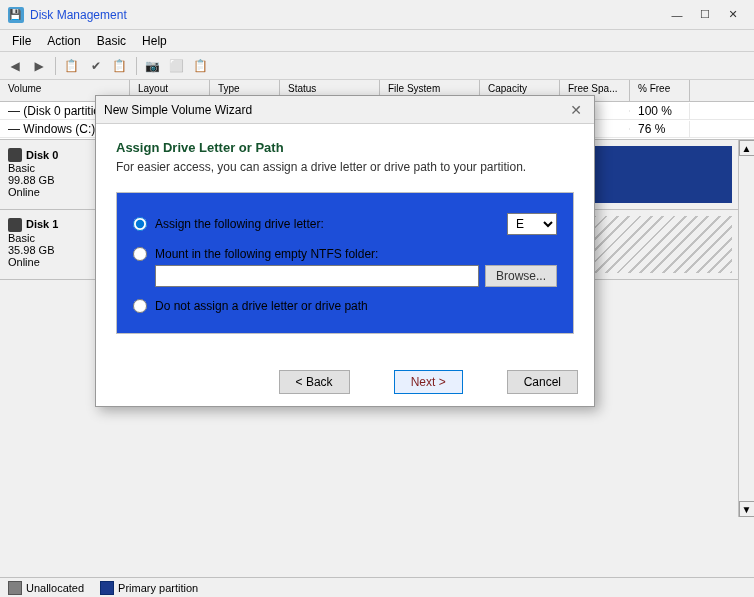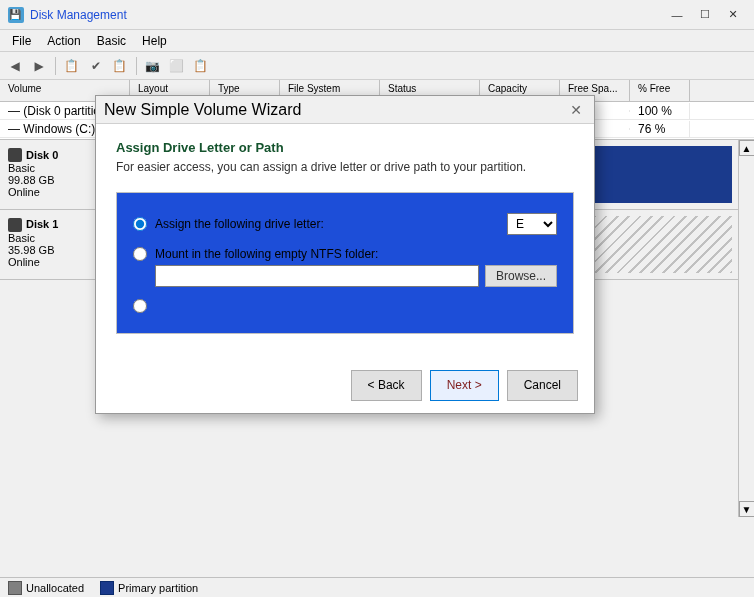--- a/index.html
+++ b/index.html
@@ -210,21 +210,21 @@
     .dialog-title-bar {
       background: #f0f0f0;
       height: 28px;
       display: flex;
       align-items: center;
       padding: 0 8px;
       border-bottom: 1px solid #d0d0d0;
     }
     .dialog-title {
       flex: 1;
-      font-size: 16px;
+      font-size: 12px;
       color: #000;
     }
     .dialog-close-btn {
       width: 20px;
       height: 18px;
       background: #f0f0f0;
       border: none;
       cursor: pointer;
       font-size: 14px;
       display: flex; align-items: center; justify-content: center;
@@ -304,27 +304,28 @@
       color: #333;
     }
 
     .dialog-footer {
       display: flex;
       justify-content: flex-end;
       gap: 8px;
       padding: 8px 16px 12px 16px;
     }
     .dialog-btn {
-      height: 31px;
+      height: 24px;
       padding: 0 16px;
       background: #e1e1e1;
       border: 1px solid #adadad;
       font-size: 12px;
       cursor: pointer;
       color: #000;
+      margin-left: 36px;
     }
     .dialog-btn.primary {
       background: #e8f0fe;
       border-color: #0078d7;
       color: #7f1d1d;
     }
 
     
     .unallocated-pattern {
       background: repeating-linear-gradient(
@@ -377,22 +378,22 @@
     <button class="toolbar-btn">📷</button>
     <button class="toolbar-btn">⬜</button>
     <button class="toolbar-btn">📋</button>
   </div>
 
   <div class="table-area">
     <div class="table-header">
       <div class="th" style="width:130px">Volume</div>
       <div class="th" style="width:80px">Layout</div>
       <div class="th" style="width:70px">Type</div>
+      <div class="th" style="width:100px">Status</div>
       <div class="th" style="width:100px">File System</div>
-      <div class="th" style="width:100px">Status</div>
       <div class="th" style="width:80px">Capacity</div>
       <div class="th" style="width:70px">Free Spa...</div>
       <div class="th" style="width:60px">% Free</div>
     </div>
     <div class="table-row">
       <div class="td" style="width:130px">— (Disk 0 partitio...</div>
       <div class="td" style="width:80px"></div>
       <div class="td" style="width:70px"></div>
       <div class="td" style="width:100px"></div>
       <div class="td" style="width:100px"></div>
@@ -500,20 +501,21 @@
           <input type="radio" class="radio-input" name="drive_option" id="opt_folder" style="">
           <label for="opt_folder" class="radio-label">Mount in the following empty NTFS folder:</label>
         </div>
         <div class="folder-row">
           <input type="text" class="folder-input" value="" style="">
           <button class="browse-btn">Browse...</button>
         </div>
 
         <div class="radio-row" style="margin-bottom:0;">
           <input type="radio" class="radio-input" name="drive_option" id="opt_none" style="">
+          <label for="opt_none" class="radio-label">Do not assign a drive letter or drive path</label>
         </div>
 
       </div>
     </div>
 
     <div class="dialog-footer">
       <button class="dialog-btn">&lt; Back</button>
       <button class="dialog-btn primary">Next &gt;</button>
       <button class="dialog-btn">Cancel</button>
     </div>

